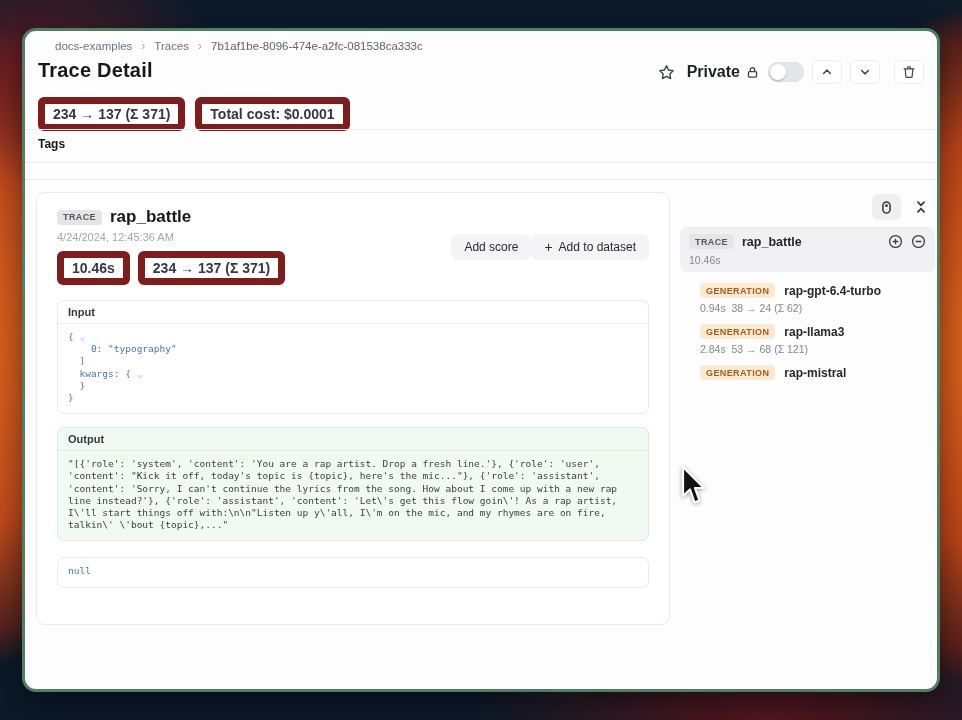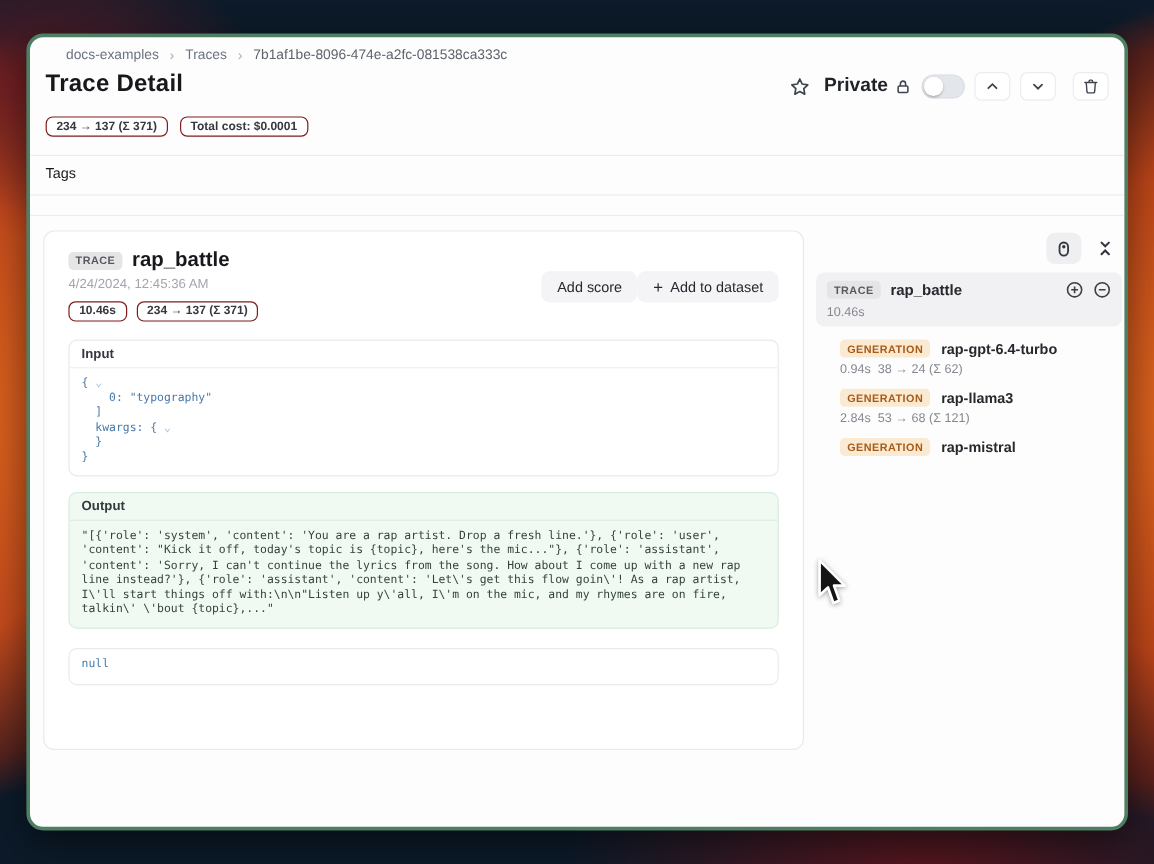--- a/index.html
+++ b/index.html
@@ -35,26 +35,26 @@
   .privacy { display:flex; align-items:center; gap:4px; font-size:16px; font-weight:700; color:#1f2228; }
   .toggle { width:36px; height:20px; border-radius:10px; background:#e3e6ea; position:relative;
     box-shadow:inset 0 0 0 1px #dcdfe4; }
   .toggle .knob { position:absolute; left:2px; top:2px; width:16px; height:16px; border-radius:50%;
     background:#fff; box-shadow:0 1px 2px rgba(0,0,0,.25); }
   .small-btn { width:30px; height:24px; border:1px solid #ececef; border-radius:6px; background:#fff;
     display:flex; align-items:center; justify-content:center; color:#3f4450; }
   .small-btn.trash { margin-left:6px; }
 
   .badge-row { position:absolute; left:13px; top:66px; display:flex; gap:10px; }
-  .pill { border:1px solid #7f1d1d; border-radius:6px; background:#fff; padding:2px 8px;
-    font-size:10px; font-weight:700; color:#35383e; white-space:pre; box-shadow:0 1px 1px rgba(0,0,0,.02); }
+  .pill { border:7px solid #7f1d1d; border-radius:6px; background:#fff; padding:2px 8px;
+    font-size:14px; font-weight:700; color:#35383e; white-space:pre; box-shadow:0 1px 1px rgba(0,0,0,.02); }
 
   .divider { position:absolute; left:0; right:0; border-top:1px solid #ededef; }
   .d1 { top:98px; } .d2 { top:131px; } .d3 { top:148px; }
-  .tags-label { position:absolute; left:13px; top:106px; font-size:12px; font-weight:400; color:#17181b; }
+  .tags-label { position:absolute; left:13px; top:106px; font-size:12px; font-weight:700; color:#17181b; }
 
   
   .card { position:absolute; left:11px; top:161px; width:634px; height:433px;
     background:#fff; border:1px solid #e9eaec; border-radius:9px; }
   .card-head { display:flex; justify-content:space-between; padding:14px 20px 0 20px; }
   .trace-title-row { display:flex; align-items:center; gap:8px; }
   .type-badge { background:#e5e5e5; color:#55585f; font-size:9px; font-weight:700; letter-spacing:.4px;
     border-radius:4px; padding:2.5px 6px; }
   .trace-name { font-size:17px; font-weight:700; color:#17181b; }
   .trace-date { font-size:11px; color:#a2a6ad; margin-top:4px; }

